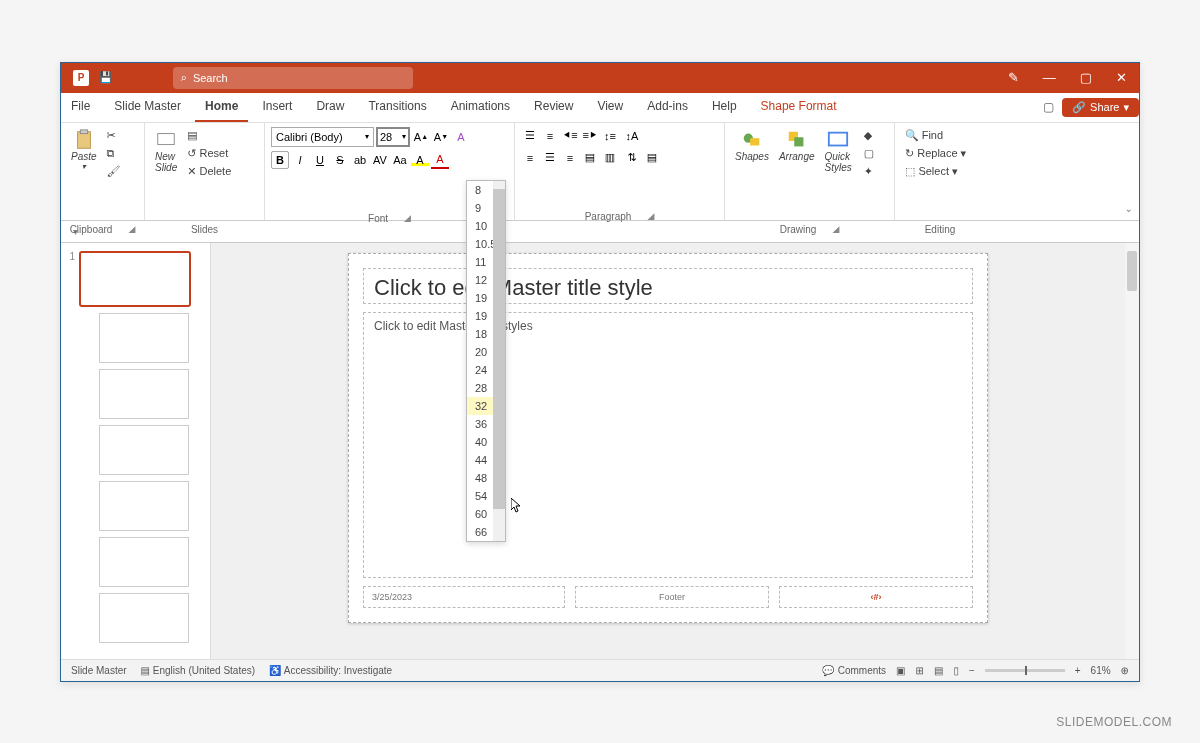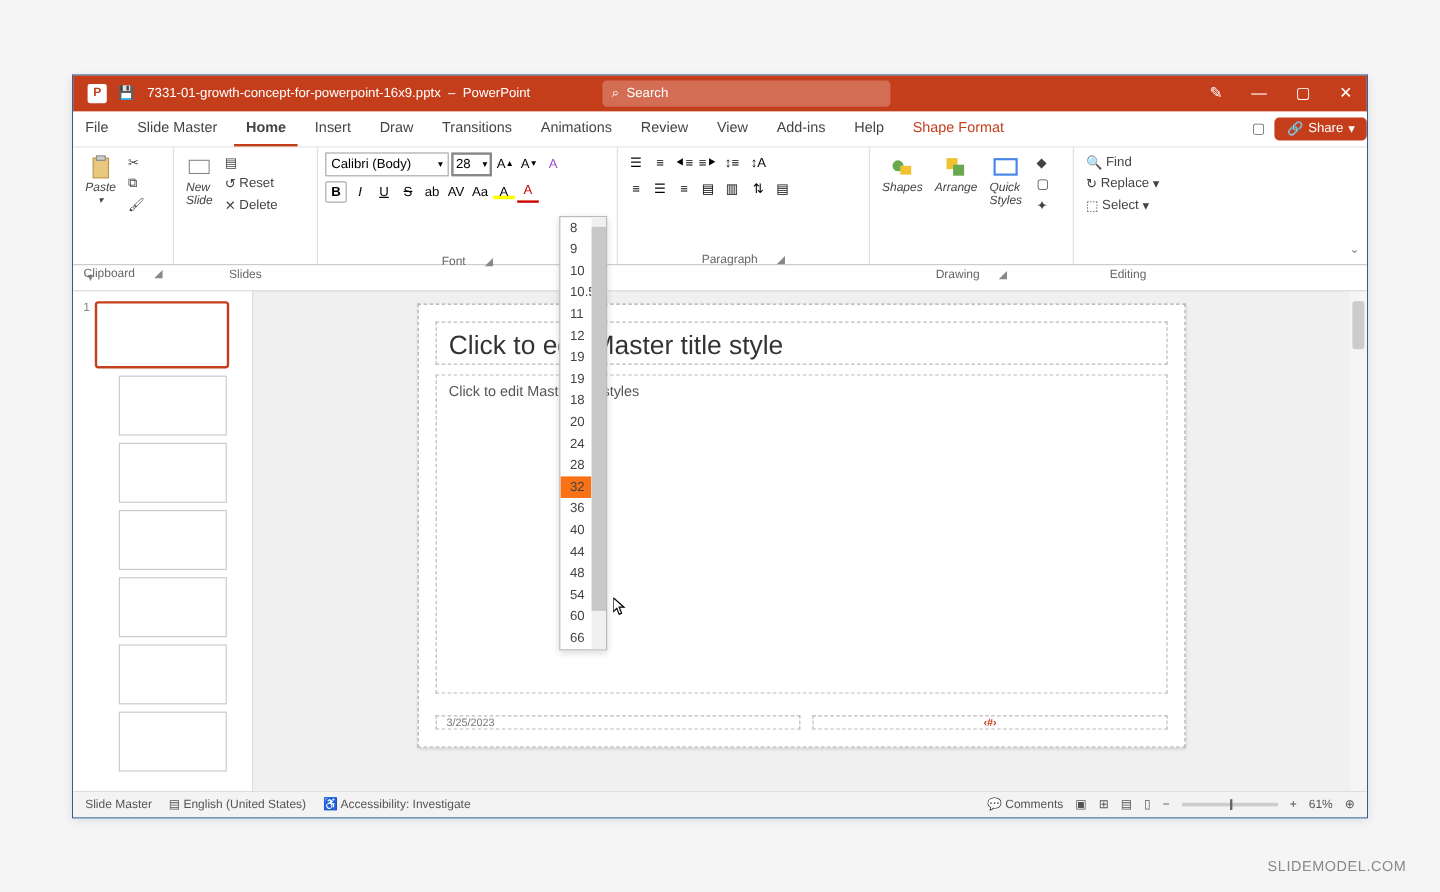--- a/index.html
+++ b/index.html
@@ -27,37 +27,37 @@
 .smallbtn { font-size:11px; color:#444; padding:2px 4px; cursor:pointer; display:flex; align-items:center; gap:3px; }
 .stack { display:flex; flex-direction:column; gap:1px; }
 .row { display:flex; align-items:center; gap:2px; }
 .font-name { width:103px; height:20px; border:1px solid #aaa; font-size:11px; padding:0 4px; display:flex; align-items:center; justify-content:space-between; }
 .font-size { width:34px; height:20px; border:2px solid #888; font-size:11px; padding:0 2px; display:flex; align-items:center; justify-content:space-between; }
 .fmt { width:18px; height:18px; display:flex; align-items:center; justify-content:center; font-size:11px; cursor:pointer; }
 .fmt.boxed { border:1px solid #aaa; border-radius:2px; }
 .dd { width:40px; margin-top:-3px; margin-left:405px; background:#fff; border:1px solid #bbb; box-shadow:0 2px 6px rgba(0,0,0,.15); position:absolute; top:60px; z-index:10; display:flex; }
 .dd-list { flex:1; max-height:400px; overflow:hidden; }
 .dd-item { padding:3px 8px; font-size:11px; color:#444; cursor:pointer; }
-.dd-item:hover,.dd-item.hover { background:#f97316; }
+.dd-item:hover,.dd-item.hover { background:#fef9c3; }
 .dd-scroll { width:12px; background:#f0f0f0; position:relative; }
 .dd-thumb { position:absolute; top:8px; width:12px; height:320px; background:#c8c8c8; }
 .qa { height:22px; background:#fff; border-bottom:1px solid #ccc; display:flex; align-items:center; padding:0 12px; }
 .workspace { flex:1; display:flex; background:#f0f0f0; height:calc(100% - 30px - 30px - 98px - 22px - 22px); position:relative; }
 .thumbs { width:150px; background:#fff; border-right:1px solid #ddd; padding:8px 4px; overflow-y:auto; }
 .thumb-wrap { display:flex; margin-bottom:6px; gap:4px; }
 .thumb-num { font-size:10px; color:#888; width:10px; text-align:right; }
 .thumb { width:112px; height:56px; background:#fff; border:1px solid #ccc; }
 .thumb.selected { border:2px solid #c43e1c; border-radius:3px; }
 .thumb.child { margin-left:20px; width:90px; height:50px; }
 .canvas { flex:1; display:flex; justify-content:center; padding:10px 16px; position:relative; }
 .slide { width:640px; height:370px; background:#fff; box-shadow:0 1px 3px rgba(0,0,0,.2); border:1px dashed #aaa; padding:14px; display:flex; flex-direction:column; gap:8px; }
 .ph { border:1px dashed #bbb; padding:6px 10px; color:#555; }
 .title-ph { font-size:22px; color:#333; height:36px; }
 .body-ph { flex:1; font-size:12px; }
-.footers { display:flex; gap:10px; height:22px;align-items:flex-end; }
+.footers { display:flex; gap:10px; height:22px; }
 .footer-ph { flex:1; border:1px dashed #bbb; font-size:9px; color:#777; display:flex; align-items:center; justify-content:center; }
 .footer-ph.l { justify-content:flex-start; padding-left:8px; }
 .footer-ph.num { color:#c43e1c; font-weight:bold; }
 .vscroll { width:14px; background:#f5f5f5; position:relative; }
 .vthumb { position:absolute; top:8px; width:10px; left:2px; height:40px; background:#ccc; border-radius:2px; }
 .statusbar { height:22px; background:#f3f3f3; border-top:1px solid #ddd; display:flex; align-items:center; font-size:10px; color:#555; padding:0 10px; gap:14px; }
 .sb-right { margin-left:auto; display:flex; align-items:center; gap:10px; }
 .zoomslider { width:80px; height:3px; background:#ccc; position:relative; }
 .zoomslider::after { content:""; position:absolute; left:50%; top:-3px; width:2px; height:9px; background:#666; }
 .watermark { position:absolute; bottom:14px; right:28px; font-size:12px; color:#888; letter-spacing:.5px; }
@@ -65,21 +65,20 @@
 </style>
 </head>
 <body>
 
 <div class="frame">
 
   <div class="titlebar">
     <div class="tb-left">
       <div class="tb-icon">P</div>
       <span>💾</span>
-      <span><span>7331-01-growth-concept-for-powerpoint-16x9.pptx</span> &nbsp;–&nbsp; <span>PowerPoint</span></span>
     </div>
     <div class="search">
       <span>⌕</span>
       <span>Search</span>
     </div>
     <div class="tb-right">
       <span class="tb-btn">✎</span>
       <span class="tb-btn">—</span>
       <span class="tb-btn">▢</span>
       <span class="tb-btn">✕</span>
@@ -322,20 +321,21 @@
           <div class="thumb-num"></div>
           <div class="thumb child"></div>
         </div>
     </div>
     <div class="canvas">
       <div class="slide">
         <div class="ph title-ph">Click to edit Master title style</div>
         <div class="ph body-ph">Click to edit Master text styles</div>
         <div class="footers">
           <div class="footer-ph l">3/25/2023</div>
+          <div class="footer-ph">Footer</div>
           <div class="footer-ph num">‹#›</div>
         </div>
       </div>
     </div>
     <div class="vscroll">
         <div class="vthumb"></div>
       </div>
 
     <svg class="cursor" viewBox="0 0 12 16">
         <path d="M0 0 L0 12 L3 9 L5 14 L7 13 L5 8 L9 8 Z" fill="#fff" stroke="#000" stroke-width="1"></path>

